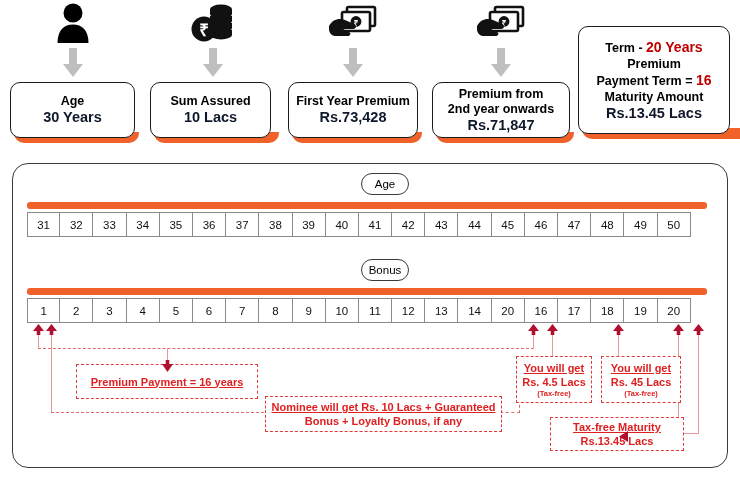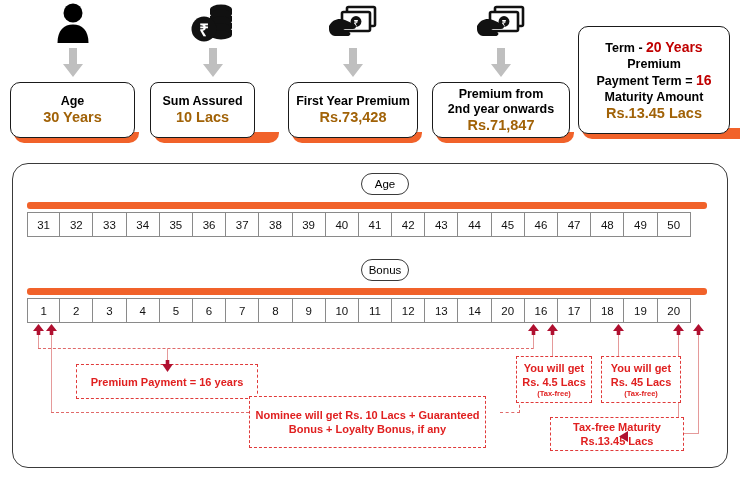--- a/index.html
+++ b/index.html
@@ -30,21 +30,21 @@
   .card-shadow{
     position:absolute;
     left:4px;right:-4px;
     bottom:-5px;
     height:11px;
     background:#f1622a;
     border-radius:0 0 10px 10px;
     z-index:1;
   }
   .c-label{color:#000;font-weight:bold;font-size:12.5px;line-height:15px;text-align:center;}
-  .c-value{color:#a16207;font-weight:bold;font-size:14.5px;line-height:17px;text-align:center;}
+  .c-value{color:#0f172a;font-weight:bold;font-size:14.5px;line-height:17px;text-align:center;}
   .c-mixed{font-size:12.5px;line-height:16px;font-weight:bold;color:#000;text-align:center;}
   .c-mixed .red{color:#c00000;font-size:14px;}
 
   
   #panel{
     position:absolute;left:12px;top:163px;
     width:716px;height:305px;
     border:1.4px solid #3a3a3a;
     border-radius:16px;
     background:#fff;
@@ -85,21 +85,21 @@
     position:absolute;
     border:1.4px dashed #e03a3a;
     background:#fff;
     box-sizing:border-box;
     display:flex;flex-direction:column;
     align-items:center;justify-content:center;
     color:#e02020;font-weight:bold;
     text-align:center;
     z-index:12;
   }
-  .note .l1{font-size:11px;line-height:14px;}
+  .note .l1{font-size:11px;line-height:14px;text-decoration:underline;}
   .note .l2{font-size:11px;line-height:14px;}
   .note .tiny{font-size:7.5px;line-height:10px;}
   .hline{
     position:absolute;
     border-top:1.3px dashed #e06a6a;
     z-index:8;
   }
   .vline{
     position:absolute;
     border-left:1.3px solid #e59a9a;
@@ -159,21 +159,21 @@
         <text x="15" y="33.5" font-family="'Liberation Sans',sans-serif" font-size="17" font-weight="bold" fill="#fff" text-anchor="middle">₹</text>
       </svg>
     </div>
     <div class="arrow-wrap">
       <svg class="dn-arrow" viewBox="0 0 22 30">
         <path d="M7 0 H15 V16 H21 L11 29 L1 16 H7 Z" fill="#bfbfbf"></path>
       </svg>
     </div>
     <div style="position:relative;">
       <div class="card-shadow"></div>
-      <div class="card" style="width:105px;height:56px;border-radius:8px;">
+      <div class="card" style="width:121px;height:56px;">
         <div class="c-label">Sum Assured</div>
         <div class="c-value">10 Lacs</div>
       </div>
     </div>
   </div>
 
   <div class="card-col" style="left:288px;width:130px;">
     <div class="icon-wrap">
       <svg width="52" height="42" viewBox="0 0 52 42">
         <rect x="20" y="5" width="28" height="19" rx="1.5" fill="#fff" stroke="#111" stroke-width="2.6"></rect>
@@ -348,21 +348,21 @@
       </svg>
   </div>
 
   <div class="note" style="left:63px;top:200px;width:182px;height:35px;">
     <div class="l1">Premium Payment = 16 years</div>
   </div>
 
   <div class="vline" style="left:38px;top:170px;height:79px;"></div>
   <div class="hline" style="left:38px;top:248px;width:213px;"></div>
 
-  <div class="note" style="left:236px;top:232px;width:237px;height:52px;">
+  <div class="note" style="left:252px;top:232px;width:237px;height:36px;">
     <div class="l1">Nominee will get Rs. 10 Lacs + Guaranteed</div>
     <div class="l2">Bonus + Loyalty Bonus, if any</div>
   </div>
   <div class="hline" style="left:487px;top:248px;width:20px;"></div>
   <div class="vline-dash" style="left:506px;top:215px;height:34px;"></div>
 
   <div class="vline" style="left:539px;top:170px;height:23px;"></div>
   <div class="note" style="left:503px;top:192px;width:76px;height:47px;">
     <div class="l1">You will get</div>
     <div class="l2">Rs. 4.5 Lacs</div>

